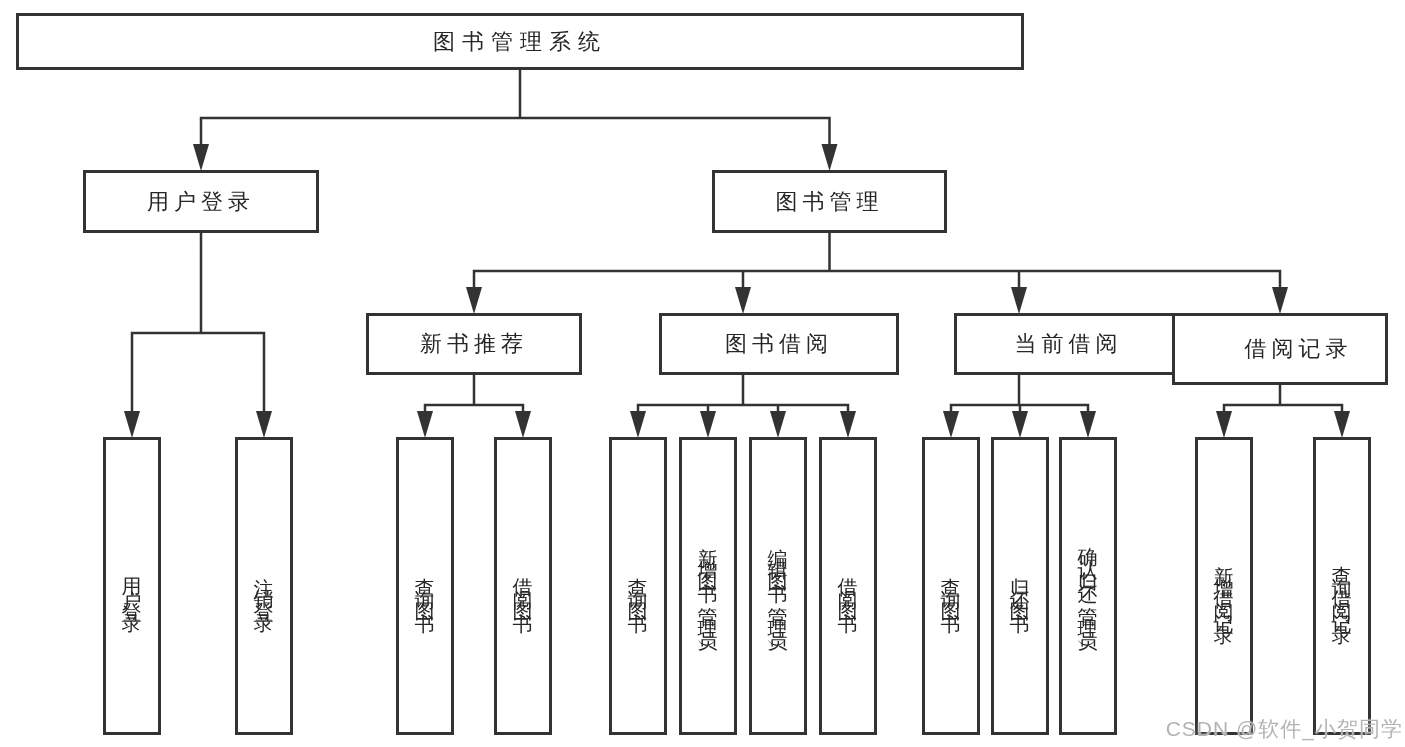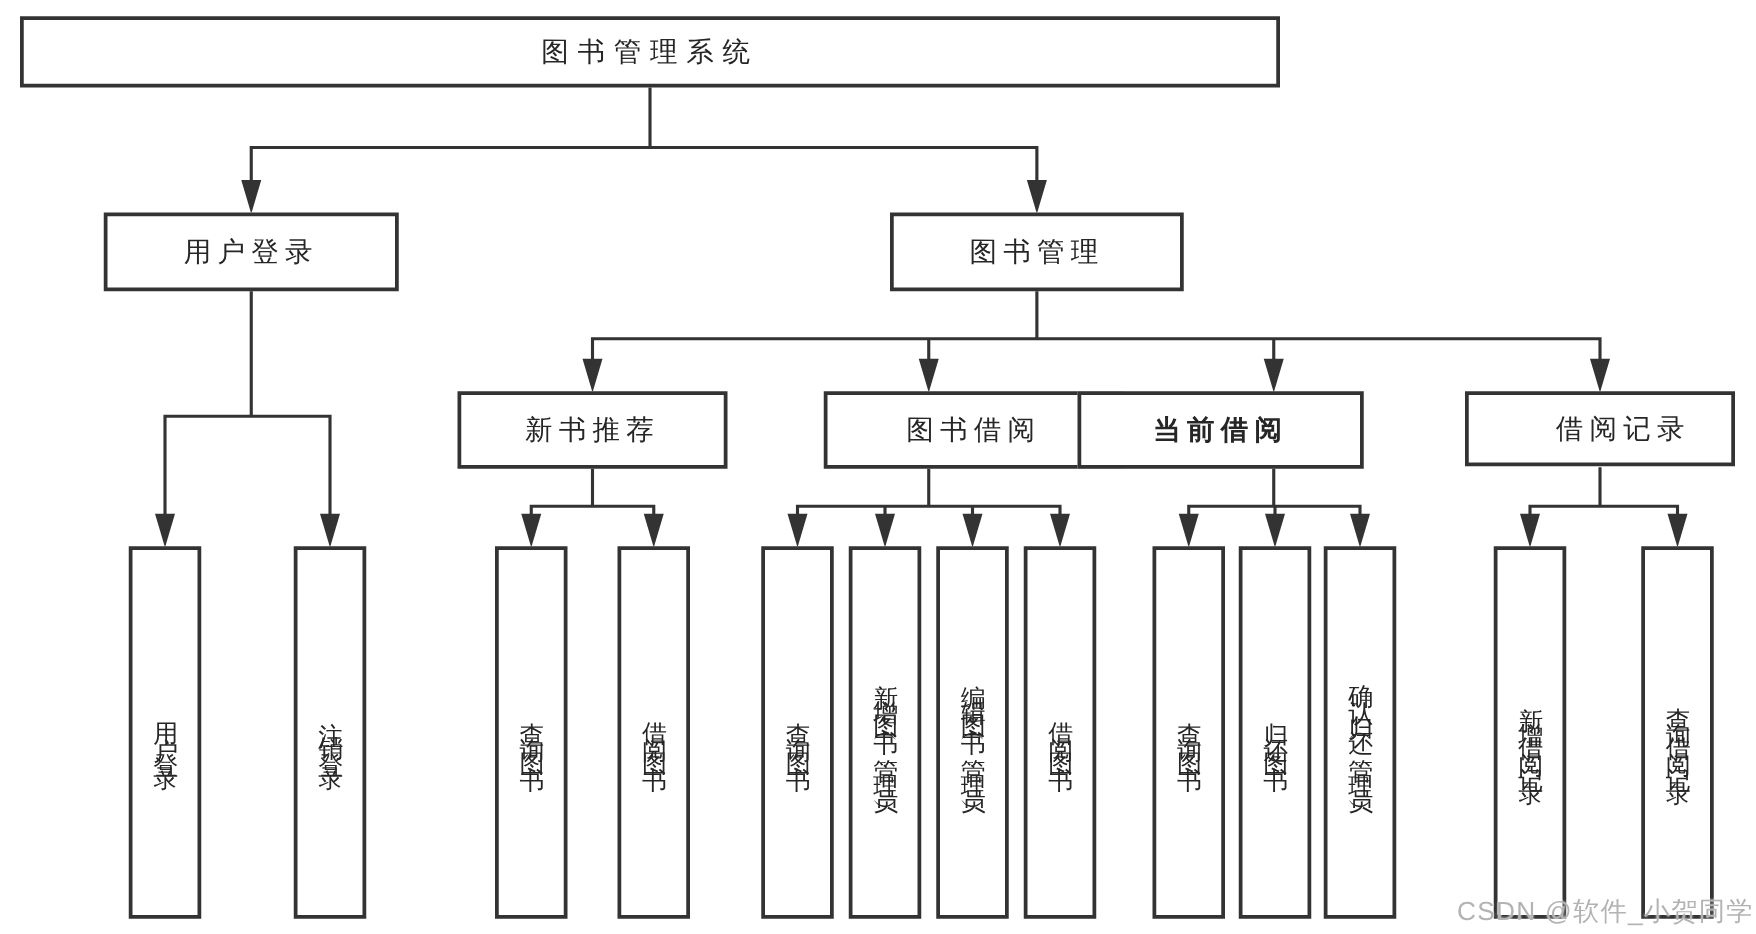--- a/index.html
+++ b/index.html
@@ -64,22 +64,22 @@
     </g>
   </svg>
 
   <div class="node h title" style="left:16px;top:13px;width:1008px;height:57px;">图书管理系统</div>
 
   <div class="node h" style="left:83px;top:170px;width:236px;height:63px;">用户登录</div>
   <div class="node h" style="left:366px;top:313px;width:216px;height:62px;">新书推荐</div>
 
   <div class="node h" style="left:712px;top:170px;width:235px;height:63px;">图书管理</div>
   <div class="node h" style="left:635px;top:313px;width:240px;height:62px;margin-left:24px;">图书借阅</div>
-  <div class="node h" style="left:862px;top:313px;width:229px;height:62px;font-weight:bold;">当前借阅</div>
-  <div class="node h" style="left:1172px;top:313px;width:216px;height:60px;padding-left:37px;">借阅记录</div>
+  <div class="node h" style="left:954px;top:313px;width:229px;height:62px;">当前借阅</div>
+  <div class="node h" style="left:1172px;top:313px;width:216px;height:72px;padding-left:37px;">借阅记录</div>
 
   <div class="node v" style="left:103px;top:437px;width:58px;height:298px;">用户登录</div>
   <div class="node v" style="left:235px;top:437px;width:58px;height:298px;">注销登录</div>
 
   <div class="node v" style="left:396px;top:437px;width:58px;height:298px;">查询图书</div>
   <div class="node v" style="left:494px;top:437px;width:58px;height:298px;">借阅图书</div>
 
   <div class="node v" style="left:609px;top:437px;width:58px;height:298px;">查询图书</div>
   <div class="node v" style="left:679px;top:437px;width:58px;height:298px;">新增图书（管理员）</div>
   <div class="node v" style="left:749px;top:437px;width:58px;height:298px;">编辑图书（管理员）</div>

